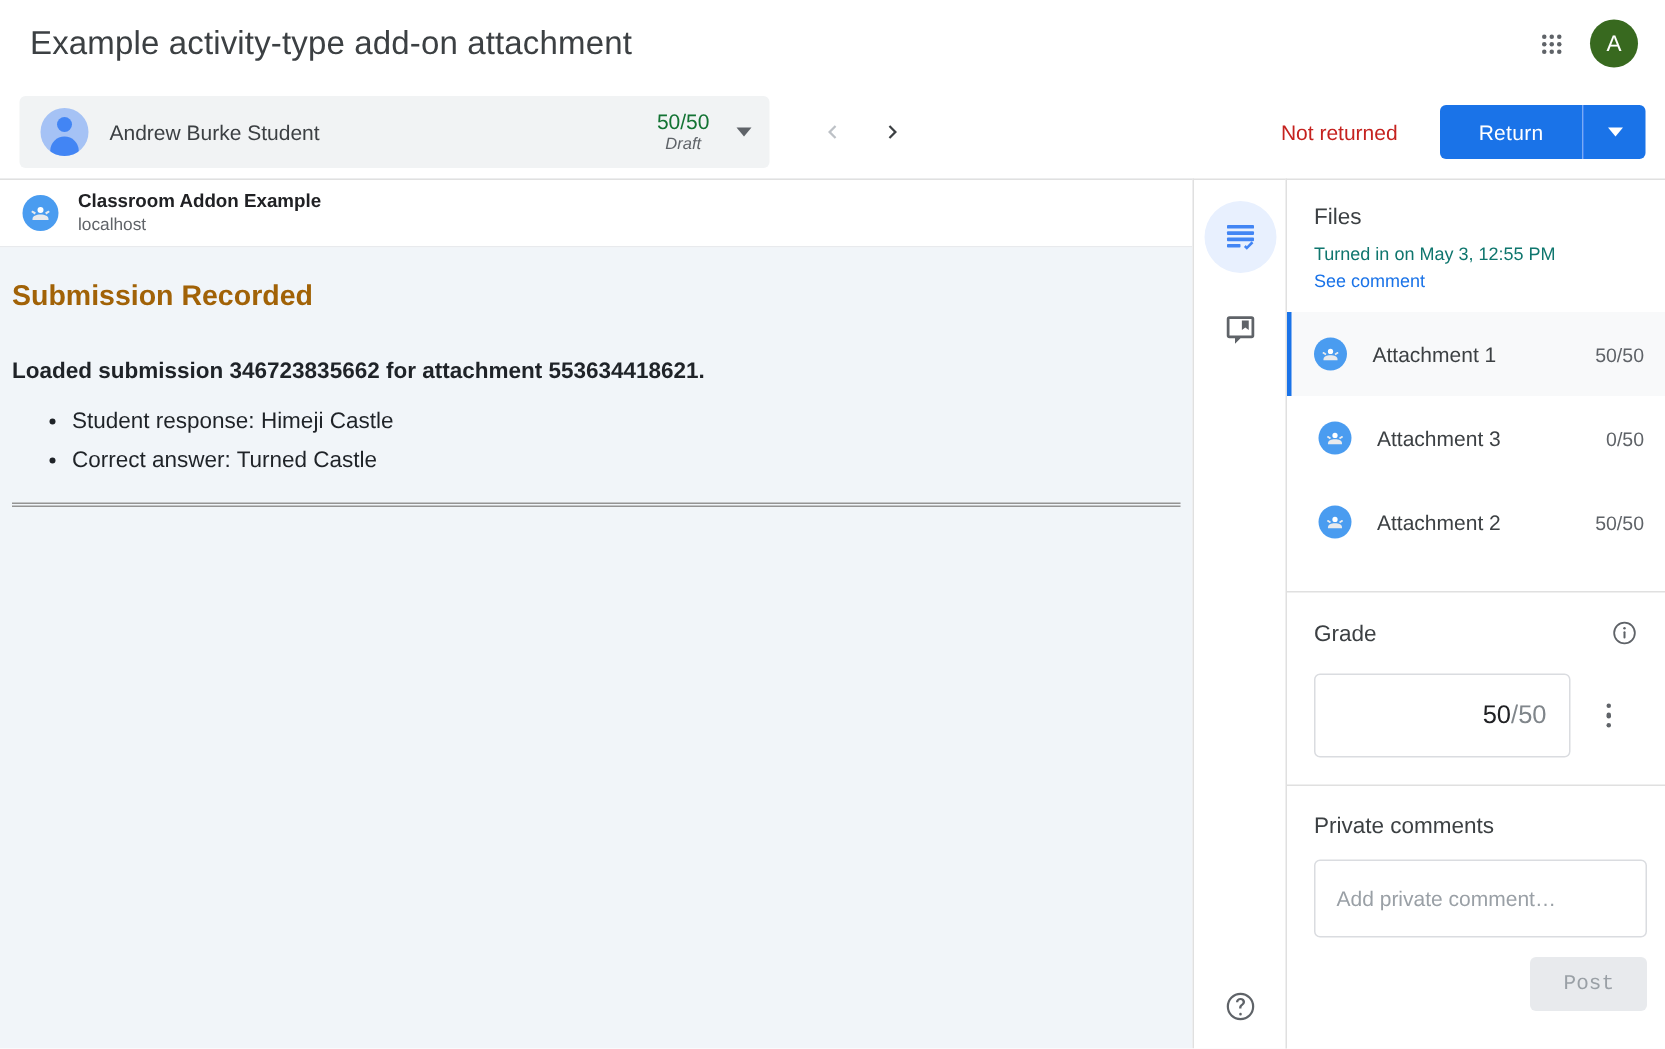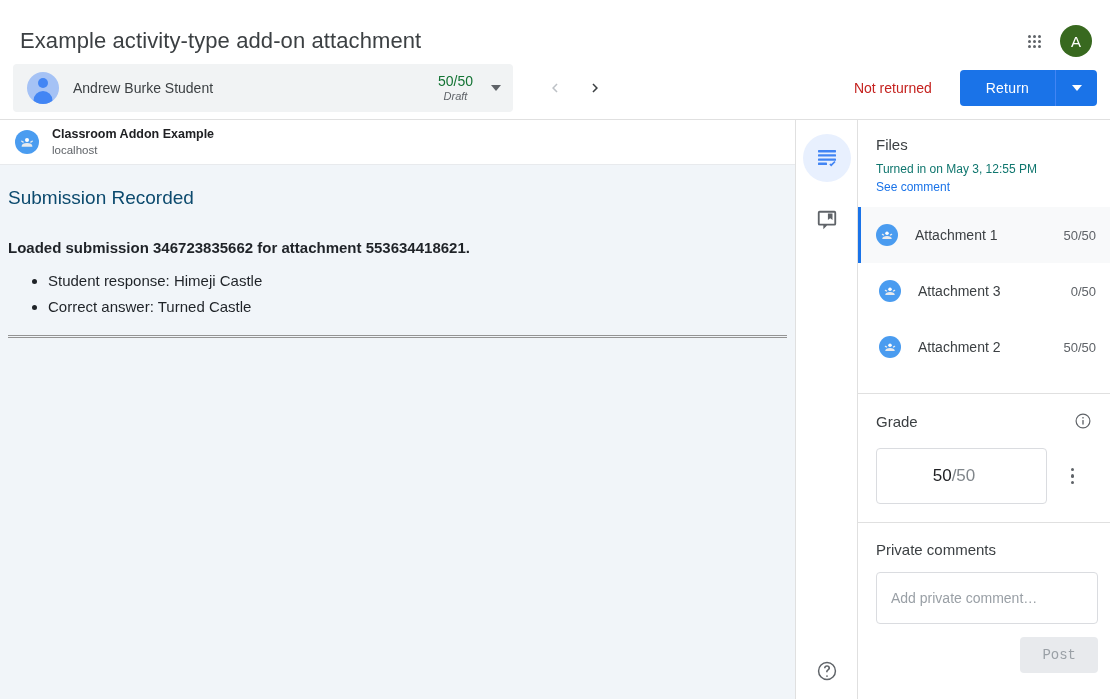--- a/index.html
+++ b/index.html
@@ -15,21 +15,21 @@
   #app {
     position: relative;
     width: 1110px;
     height: 699px;
     background: #ffffff;
   }
 
   
   .topbar {
     position: absolute;
-    left: 0; top: 12px;
+    left: 0; top: 0;
     width: 1110px; height: 58px;
     display: flex;
     align-items: center;
     background: #fff;
   }
   .page-title {
     margin-left: 20px;
     font-size: 22px;
     font-weight: 400;
     color: #3c4043;
@@ -225,22 +225,22 @@
     color: #5f6368;
     margin-top: 2px;
   }
   .addon-body {
     padding: 22px 8px 0 8px;
     background: #f1f5f9;
     height: 535px;
   }
   .addon-h1 {
     font-size: 19px;
-    font-weight: normal;
-    color: #0c4a6e;
+    font-weight: bold;
+    color: #a16207;
     margin: 0 0 0 0;
   }
   .addon-p {
     font-size: 15px;
     font-weight: bold;
     color: #1f2328;
     margin: 30px 0 0 0;
   }
   .addon-list {
     margin: 16px 0 0 0;
@@ -370,21 +370,21 @@
     display: flex;
     align-items: center;
     margin-top: 18px;
   }
   .grade-input {
     width: 175px; height: 56px;
     border: 1px solid #dadce0;
     border-radius: 4px;
     display: flex;
     align-items: center;
-    justify-content: center;
+    justify-content: flex-end;
     padding-right: 15px;
     background: #fff;
     cursor: text;
   }
   .grade-val {
     font-size: 17px;
     color: #202124;
   }
   .grade-den {
     font-size: 17px;

